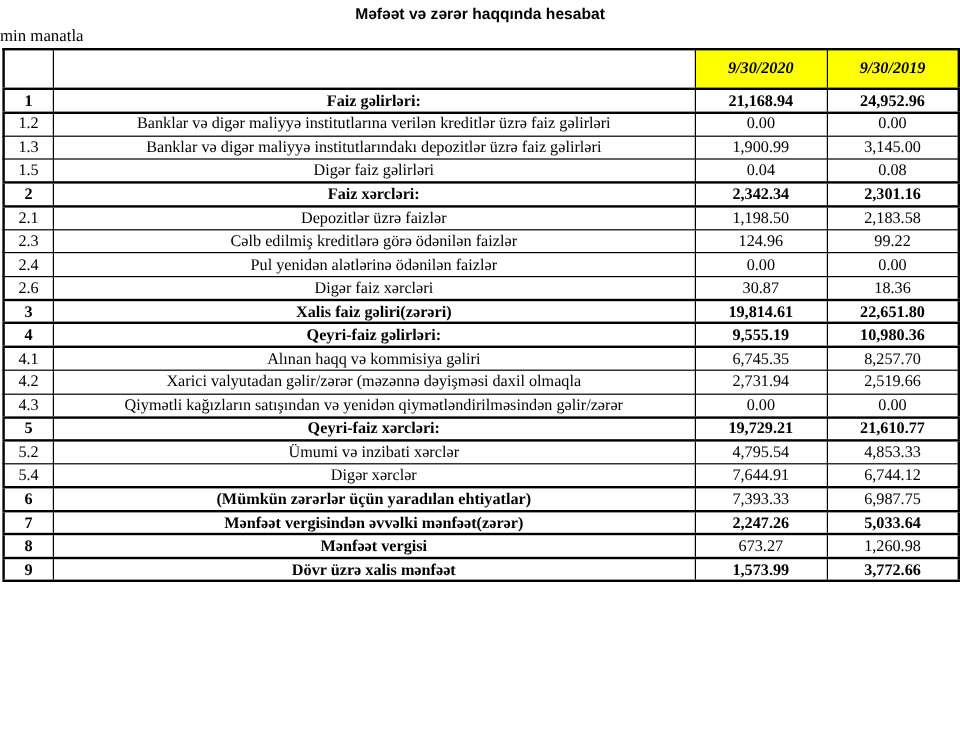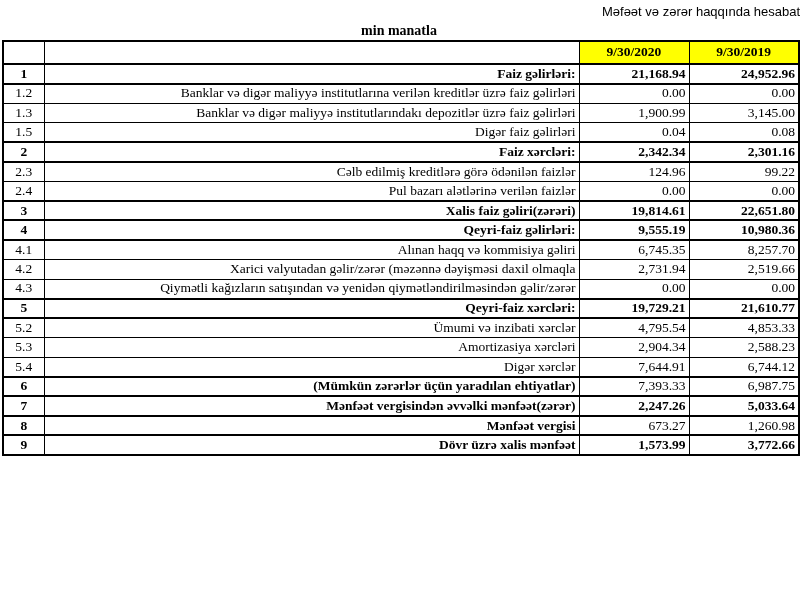--- a/index.html
+++ b/index.html
@@ -1,47 +1,47 @@
 <!DOCTYPE html>
 <html style="--hl: #ffff00;"><head>
 <meta charset="utf-8">
 <style>
   html,body{margin:0;padding:0;background:#fff;}
   body{
     width:800px;height:611px;overflow:hidden;
     font-family:"Liberation Serif", serif;color:#000;
   }
   .title{
-    text-align:right;
+    text-align:center;
     font-family:"Liberation Sans", sans-serif;
-    font-weight:normal;font-size:13px;
+    font-weight:bold;font-size:13px;
     padding-top:3px;height:17px;line-height:17px;
   }
   .unit{
-    text-align:center;font-weight:bold;font-size:14px;
+    text-align:left;font-weight:normal;font-size:14px;
     height:18px;line-height:18px;padding-right:2px;margin-top:2px;
   }
   table.pl{
     border-collapse:collapse;table-layout:fixed;
     margin-left:2px;width:796px;
     border:2.5px solid #000;
   }
   .pl th,.pl td{
     border:1.6px solid #000;
     font-size:13.5px;line-height:1.05;
     vertical-align:middle;
     padding:0 3px;overflow:hidden;white-space:nowrap;
   }
-  .pl thead tr{height:23px;}
+  .pl thead tr{height:33px;font-style:italic;}
   .pl tbody tr{height:19.55px;}
   .pl thead th{font-weight:bold;text-align:center;border-bottom-width:2.2px;}
   .pl th.hl{background:var(--hl,#ffff00);}
   .c-no{text-align:center;}
-  .c-label{text-align:right;}
-  .c-val{text-align:right;}
+  .c-label{text-align:center;}
+  .c-val{text-align:center;}
   tr.section td{border-top-width:2.2px;border-bottom-width:2.2px;}
   tr.section .c-no,tr.section .c-label{font-weight:bold;}
   tr.bold-values .c-val{font-weight:bold;}
 </style>
 </head>
 <body>
 
 <div class="title">Məfəət və zərər haqqında hesabat</div>
 <div class="unit">min manatla</div>
 
@@ -85,30 +85,42 @@
     <td class="c-val">0.04</td>
     <td class="c-val">0.08</td>
   </tr>
       <tr class="section bold-values">
     <td class="c-no">2</td>
     <td class="c-label">Faiz xərcləri:</td>
     <td class="c-val">2,342.34</td>
     <td class="c-val">2,301.16</td>
   </tr>
       <tr>
+    <td class="c-no">2.1</td>
+    <td class="c-label">Depozitlər üzrə faizlər</td>
+    <td class="c-val">1,198.50</td>
+    <td class="c-val">2,183.58</td>
+  </tr>
+      <tr>
     <td class="c-no">2.3</td>
     <td class="c-label">Cəlb edilmiş kreditlərə görə ödənilən faizlər</td>
     <td class="c-val">124.96</td>
     <td class="c-val">99.22</td>
   </tr>
       <tr>
     <td class="c-no">2.4</td>
-    <td class="c-label">Pul bazarı alətlərinə verilən faizlər</td>
+    <td class="c-label">Pul yenidən alətlərinə ödənilən faizlər</td>
     <td class="c-val">0.00</td>
     <td class="c-val">0.00</td>
+  </tr>
+      <tr>
+    <td class="c-no">2.6</td>
+    <td class="c-label">Digər faiz xərcləri</td>
+    <td class="c-val">30.87</td>
+    <td class="c-val">18.36</td>
   </tr>
       <tr class="section bold-values">
     <td class="c-no">3</td>
     <td class="c-label">Xalis faiz gəliri(zərəri)</td>
     <td class="c-val">19,814.61</td>
     <td class="c-val">22,651.80</td>
   </tr>
       <tr class="section bold-values">
     <td class="c-no">4</td>
     <td class="c-label">Qeyri-faiz gəlirləri:</td>
@@ -139,26 +151,20 @@
     <td class="c-val">19,729.21</td>
     <td class="c-val">21,610.77</td>
   </tr>
       <tr>
     <td class="c-no">5.2</td>
     <td class="c-label">Ümumi və inzibati xərclər</td>
     <td class="c-val">4,795.54</td>
     <td class="c-val">4,853.33</td>
   </tr>
       <tr>
-    <td class="c-no">5.3</td>
-    <td class="c-label">Amortizasiya xərcləri</td>
-    <td class="c-val">2,904.34</td>
-    <td class="c-val">2,588.23</td>
-  </tr>
-      <tr>
     <td class="c-no">5.4</td>
     <td class="c-label">Digər xərclər</td>
     <td class="c-val">7,644.91</td>
     <td class="c-val">6,744.12</td>
   </tr>
       <tr class="section">
     <td class="c-no">6</td>
     <td class="c-label">(Mümkün zərərlər üçün yaradılan ehtiyatlar)</td>
     <td class="c-val">7,393.33</td>
     <td class="c-val">6,987.75</td>

